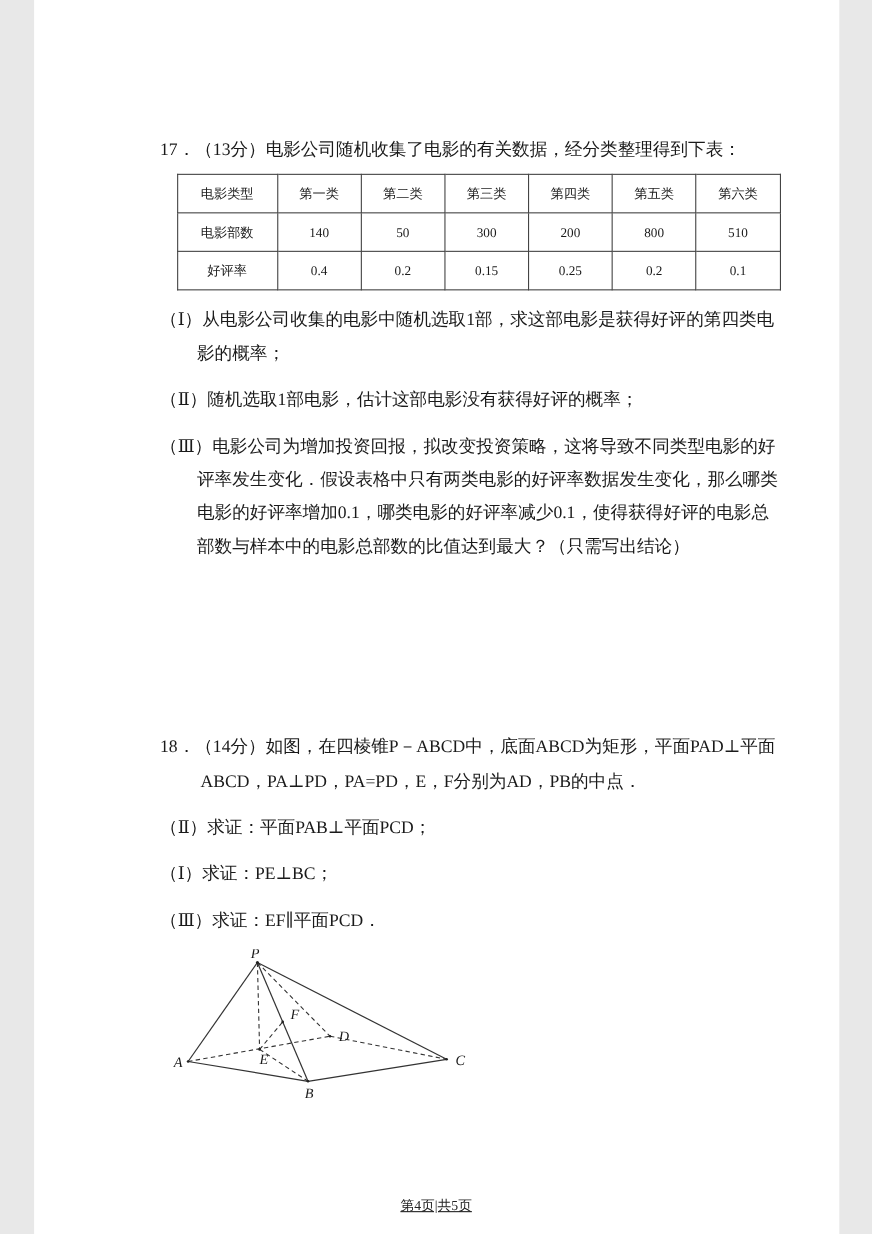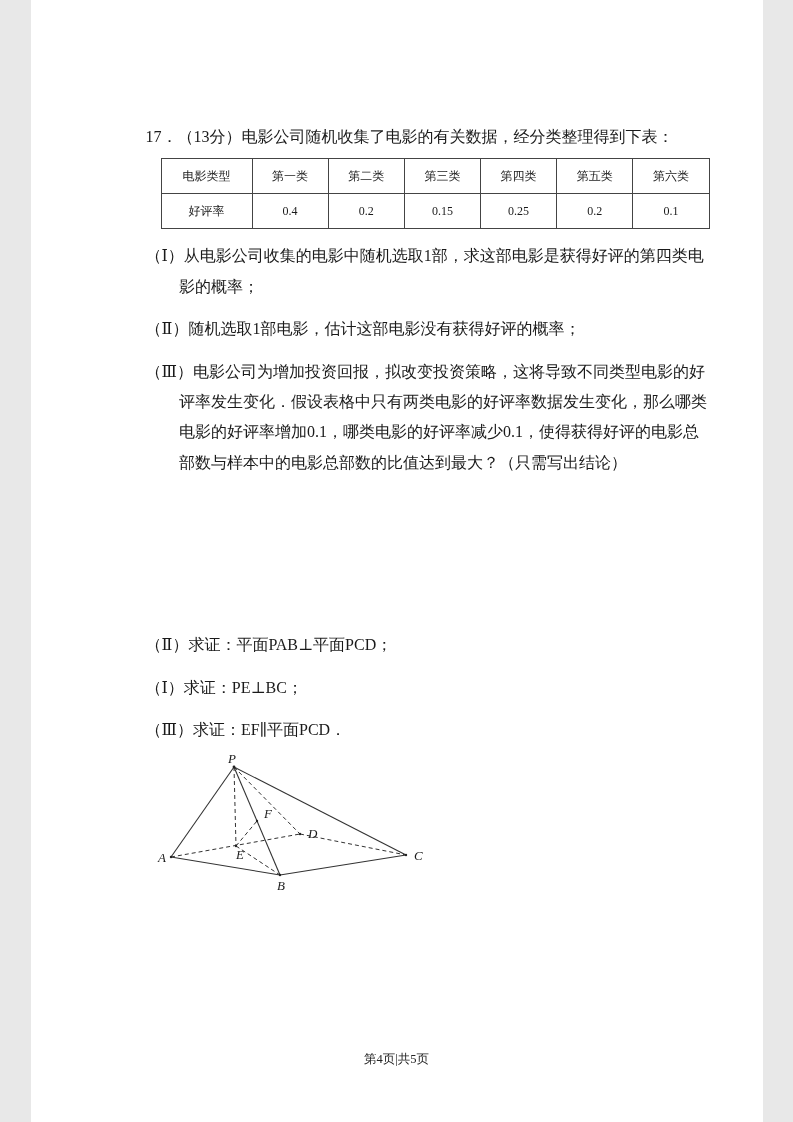--- a/index.html
+++ b/index.html
@@ -51,25 +51,26 @@
     font-family: "Liberation Serif", "DejaVu Serif", serif;
     font-style: italic;
     font-size: 13px;
     fill: #1a1a1a;
   }
 
   .footer {
     position: absolute;
     left: 0;
     width: 100%;
-    top: 1051px;
+    top: 1088px;
     text-align: center;
     font-size: 12.5px;
     color: #222;
     font-family: "Liberation Serif", "DejaVu Serif", serif;
+    text-decoration: underline;
   }
 </style>
 </head>
 <body>
 
 <div class="page">
   <div class="content">
 
     <section>
       <p class="stem">17．（13分）电影公司随机收集了电影的有关数据，经分类整理得到下表：</p>
@@ -79,37 +80,47 @@
           <tr>
             <td class="c0">电影类型</td>
             <td>第一类</td>
             <td>第二类</td>
             <td>第三类</td>
             <td>第四类</td>
             <td>第五类</td>
             <td>第六类</td>
           </tr>
           <tr>
+            <td class="c0">电影部数</td>
+            <td>140</td>
+            <td>50</td>
+            <td>300</td>
+            <td>200</td>
+            <td>800</td>
+            <td>510</td>
+          </tr>
+          <tr>
             <td class="c0">好评率</td>
             <td>0.4</td>
             <td>0.2</td>
             <td>0.15</td>
             <td>0.25</td>
             <td>0.2</td>
             <td>0.1</td>
           </tr>
         </tbody>
       </table>
 
       <p class="part">（Ⅰ）从电影公司收集的电影中随机选取1部，求这部电影是获得好评的第四类电影的概率；</p>
       <p class="part">（Ⅱ）随机选取1部电影，估计这部电影没有获得好评的概率；</p>
       <p class="part">（Ⅲ）电影公司为增加投资回报，拟改变投资策略，这将导致不同类型电影的好评率发生变化．假设表格中只有两类电影的好评率数据发生变化，那么哪类电影的好评率增加0.1，哪类电影的好评率减少0.1，使得获得好评的电影总部数与样本中的电影总部数的比值达到最大？（只需写出结论）</p>
     </section>
 
     <section class="q18">
+      <p class="stem hang">18．（14分）如图，在四棱锥P－ABCD中，底面ABCD为矩形，平面PAD⊥平面ABCD，PA⊥PD，PA=PD，E，F分别为AD，PB的中点．</p>
       <p class="part">（Ⅱ）求证：平面PAB⊥平面PCD；</p>
       <p class="part">（Ⅰ）求证：PE⊥BC；</p>
       <p class="part">（Ⅲ）求证：EF∥平面PCD．</p>
 
       <div class="figure-wrap">
         <svg width="300" height="150" viewBox="0 0 300 150">
 
           <g stroke="#333" stroke-width="1.1" fill="none">
             <line x1="86" y1="12" x2="23" y2="102"></line>
             <line x1="86" y1="12" x2="132" y2="120"></line>

